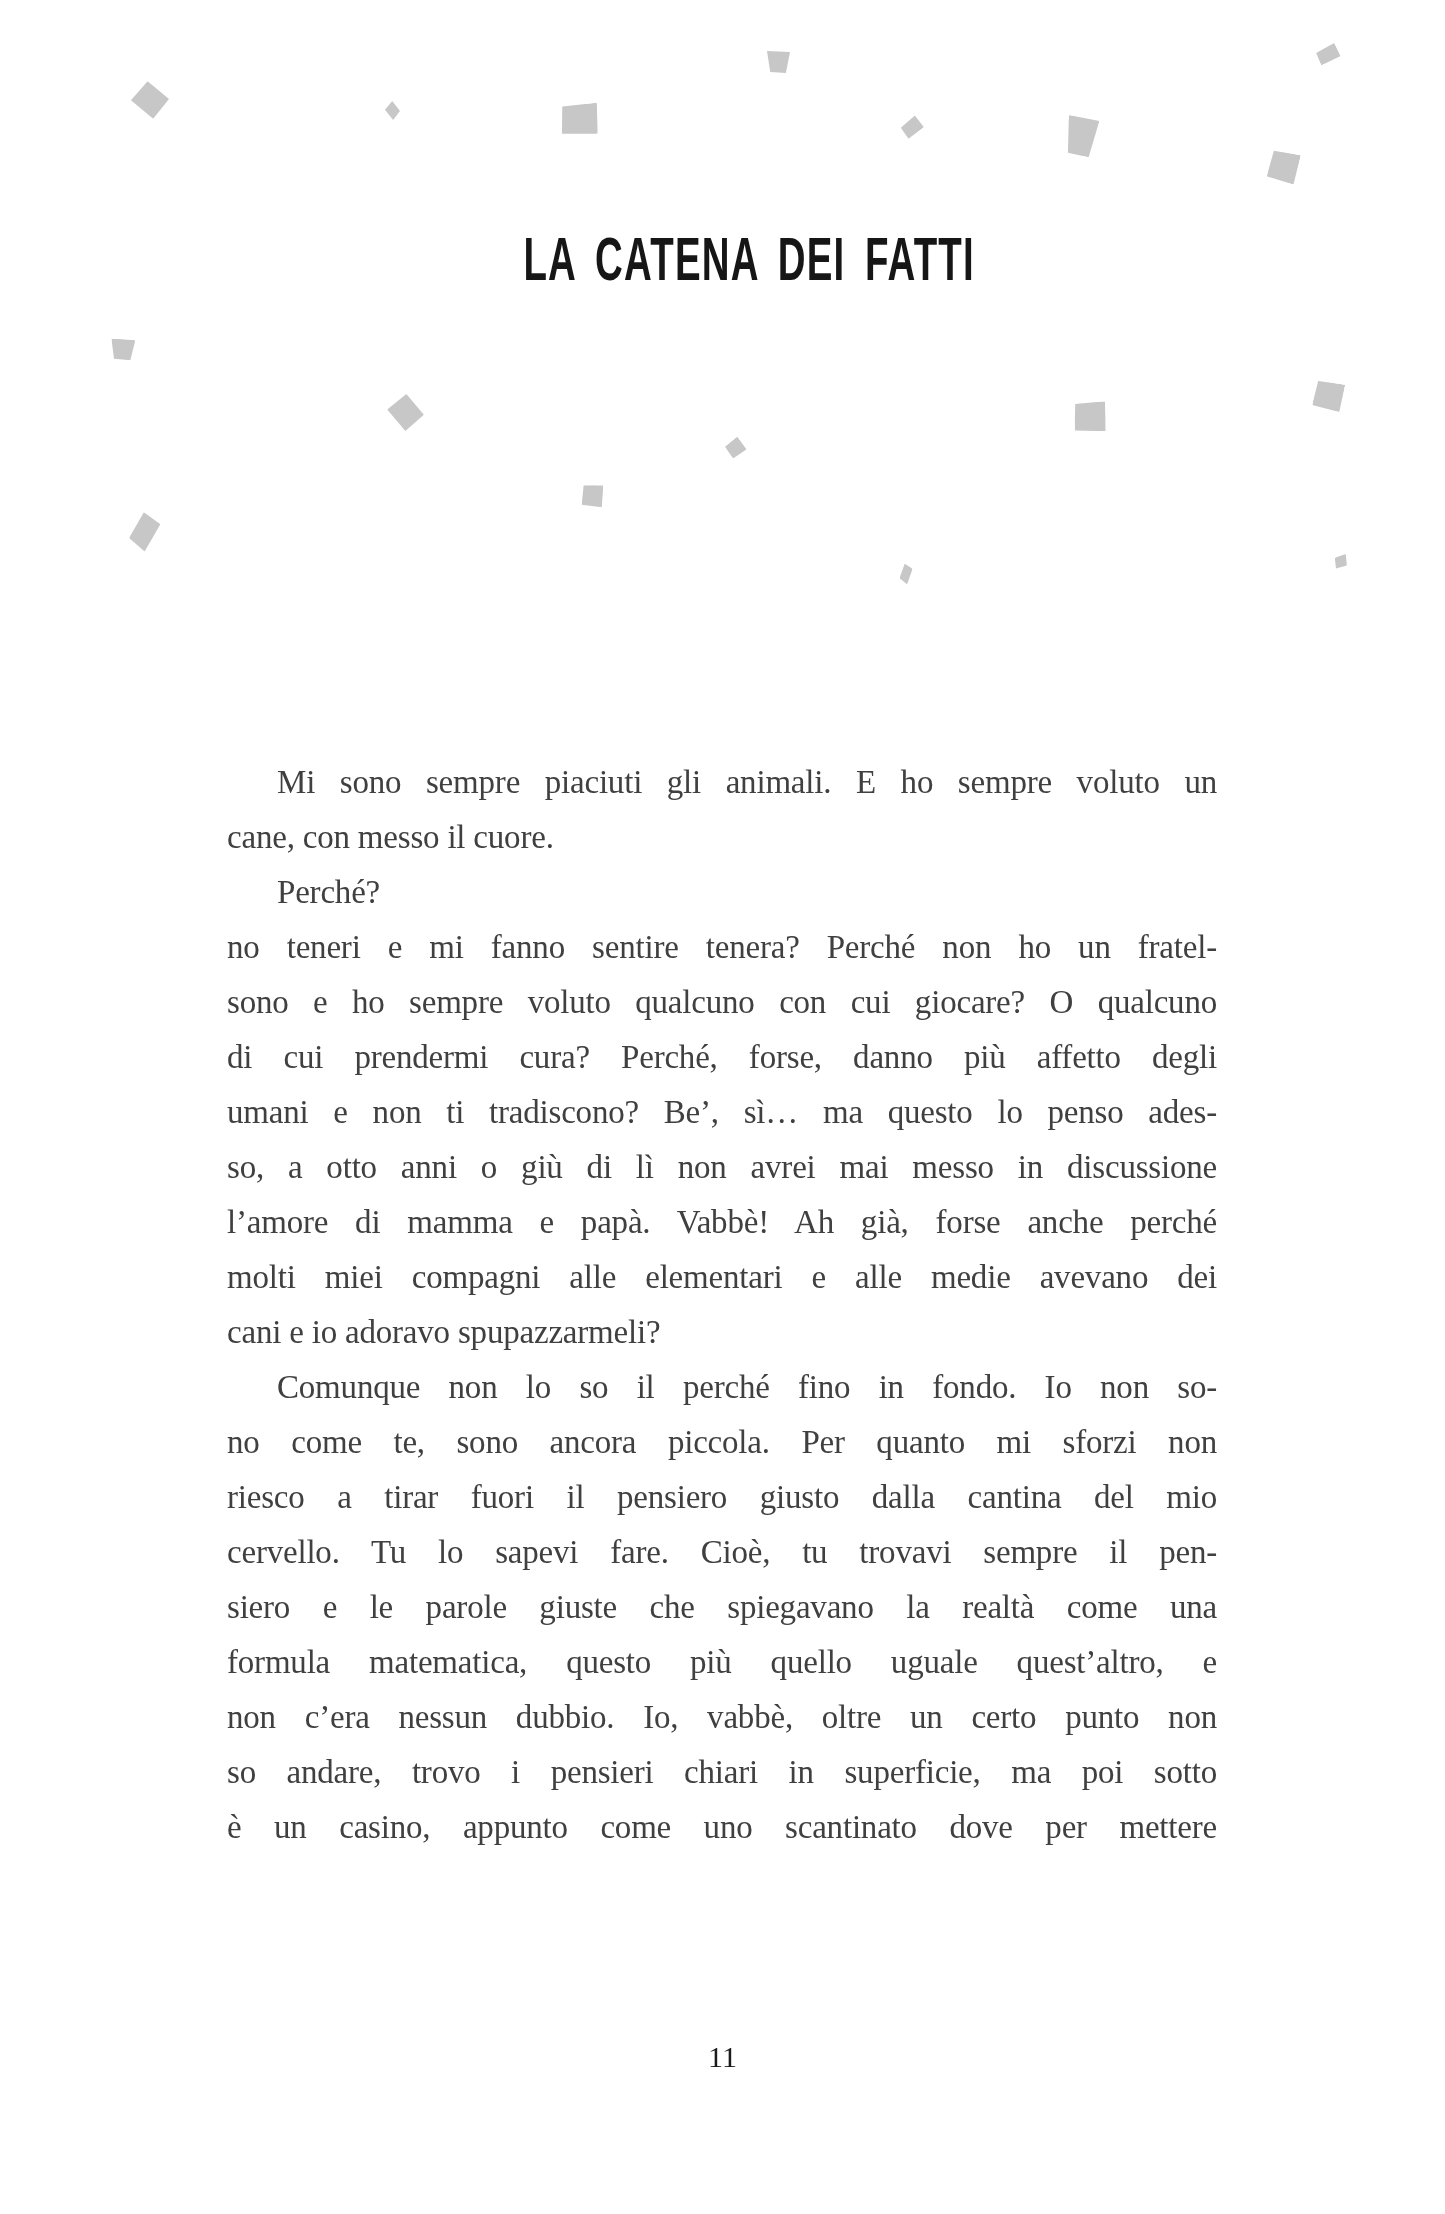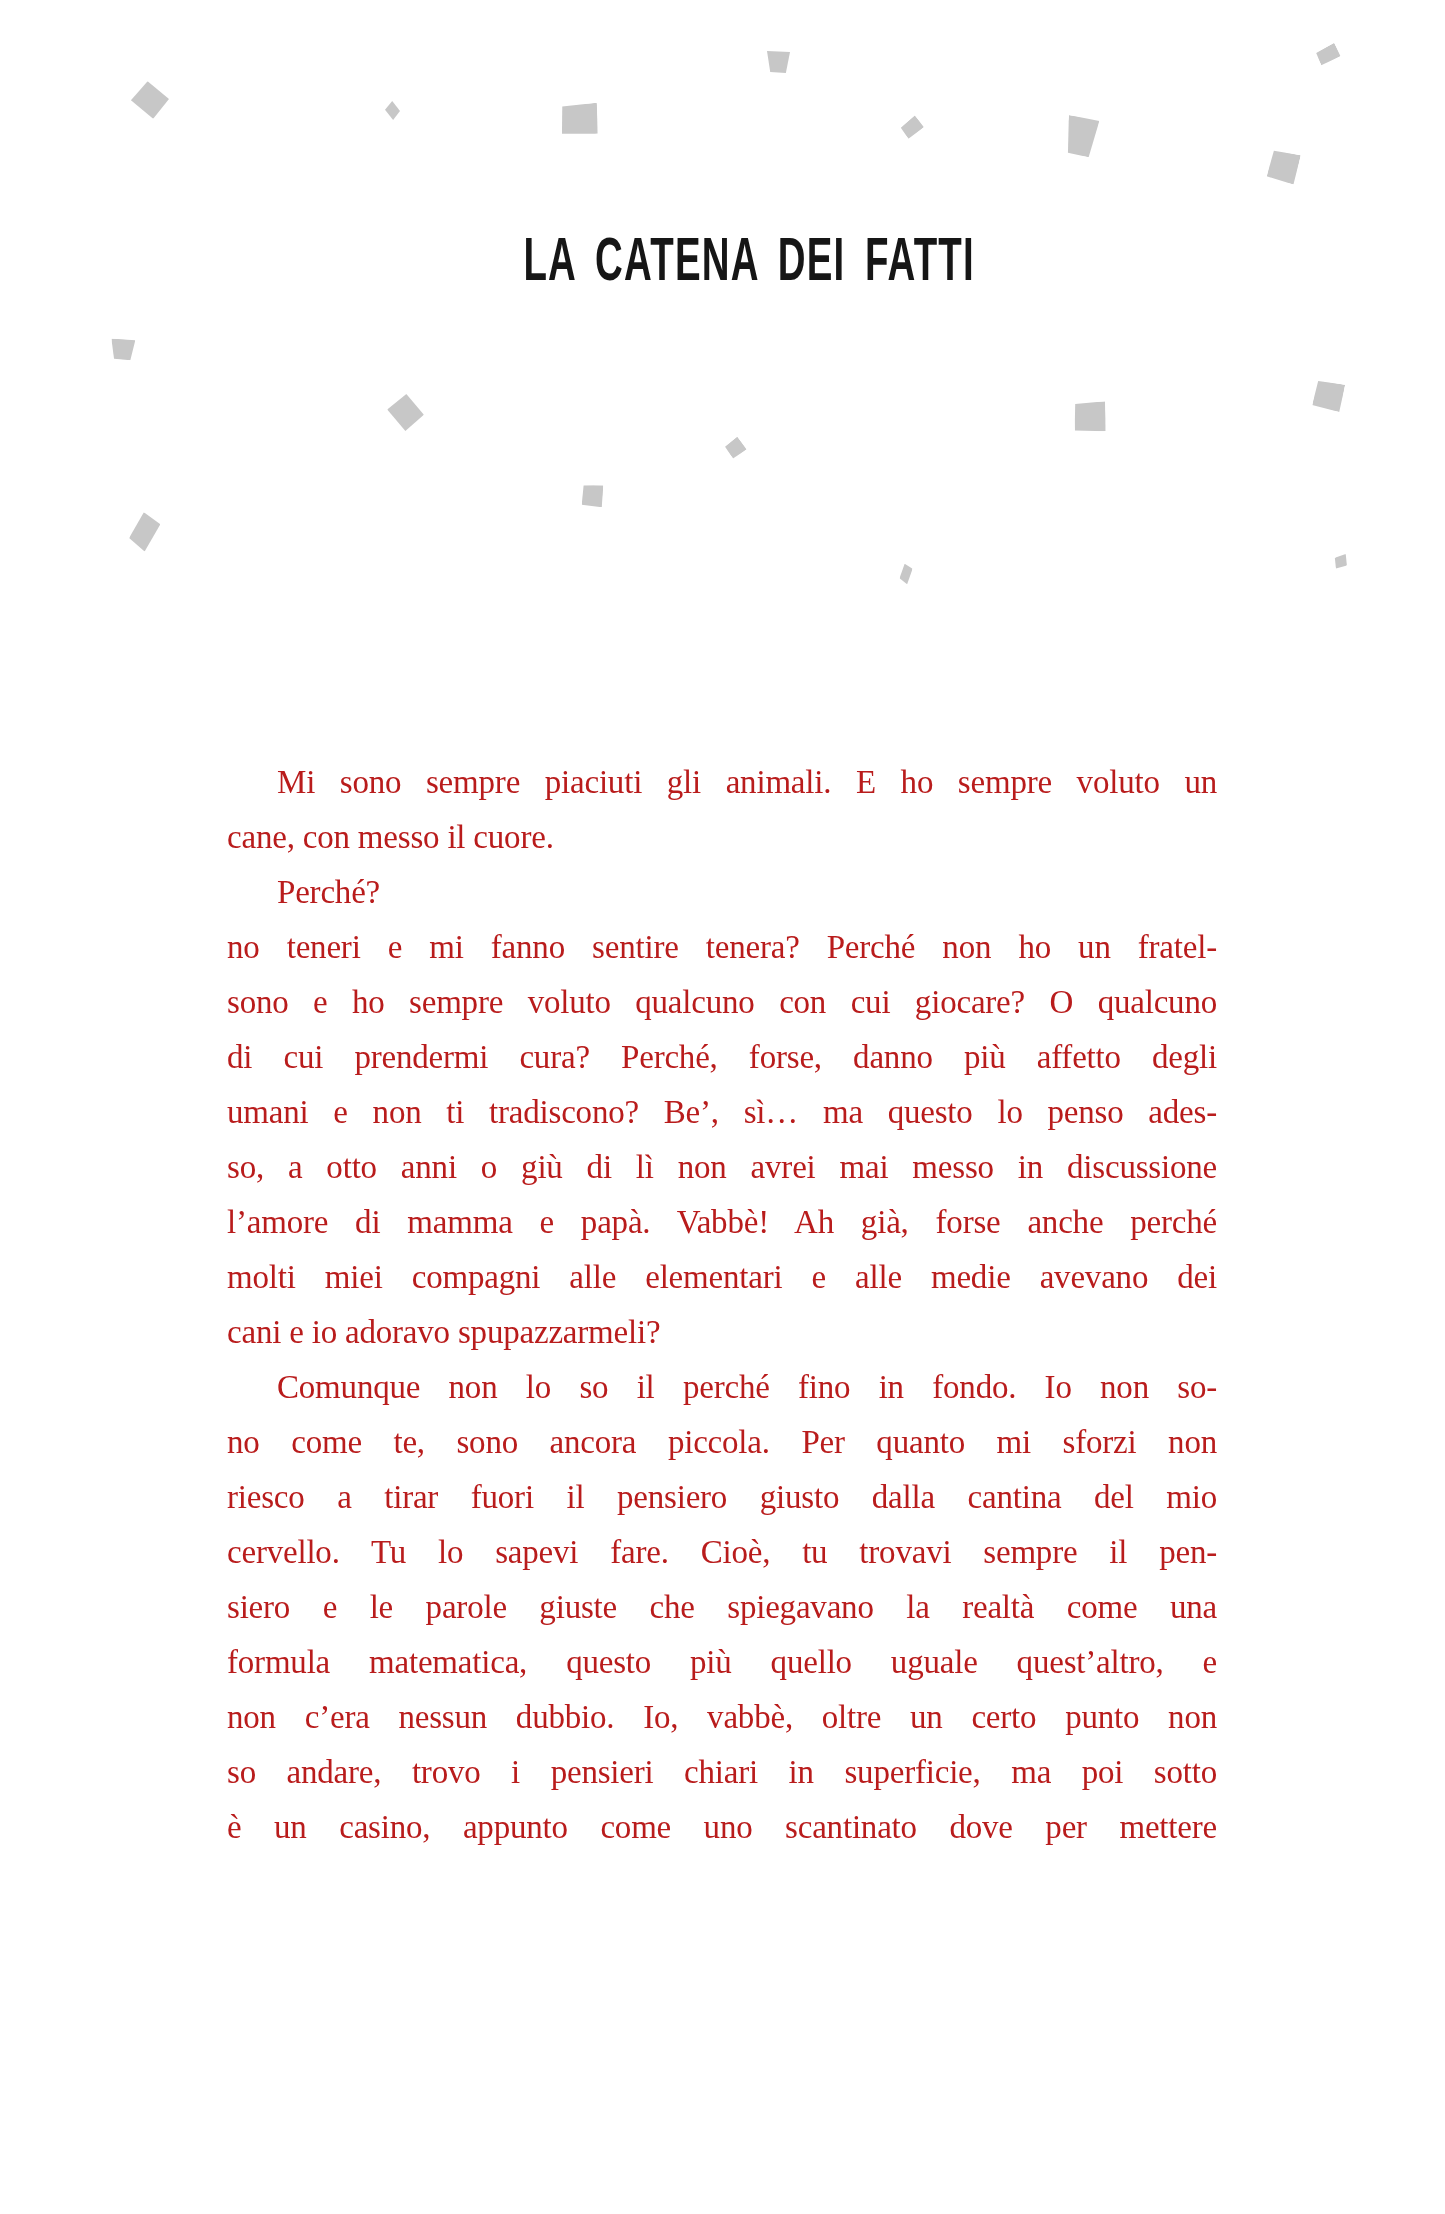--- a/index.html
+++ b/index.html
@@ -45,21 +45,21 @@
     left: 11px;
   }
 
   
   .body-text {
     position: absolute;
     top: 755px;
     left: 227px;
     width: 990px;
     font-size: 33px;
-    color: #b91c1c;
+    color: #404040;
     letter-spacing: -0.2px;
     font-family: Liberation Serif, serif;
   }
   .line {
     line-height: 55px;
     height: 55px;
     white-space: nowrap;
     text-align: left;
   }
   .line.just {
@@ -126,14 +126,15 @@
       <div class="line just">no come te, sono ancora piccola. Per quanto mi sforzi non</div>
       <div class="line just">riesco a tirar fuori il pensiero giusto dalla cantina del mio</div>
       <div class="line just">cervello. Tu lo sapevi fare. Cioè, tu trovavi sempre il pen-</div>
       <div class="line just">siero e le parole giuste che spiegavano la realtà come una</div>
       <div class="line just">formula matematica, questo più quello uguale quest’altro, e</div>
       <div class="line just">non c’era nessun dubbio. Io, vabbè, oltre un certo punto non</div>
       <div class="line just">so andare, trovo i pensieri chiari in superficie, ma poi sotto</div>
       <div class="line just">è un casino, appunto come uno scantinato dove per mettere</div>
     </div>
 
+  <div class="page-number">11</div>
 
 </div>
 
 </body></html>

